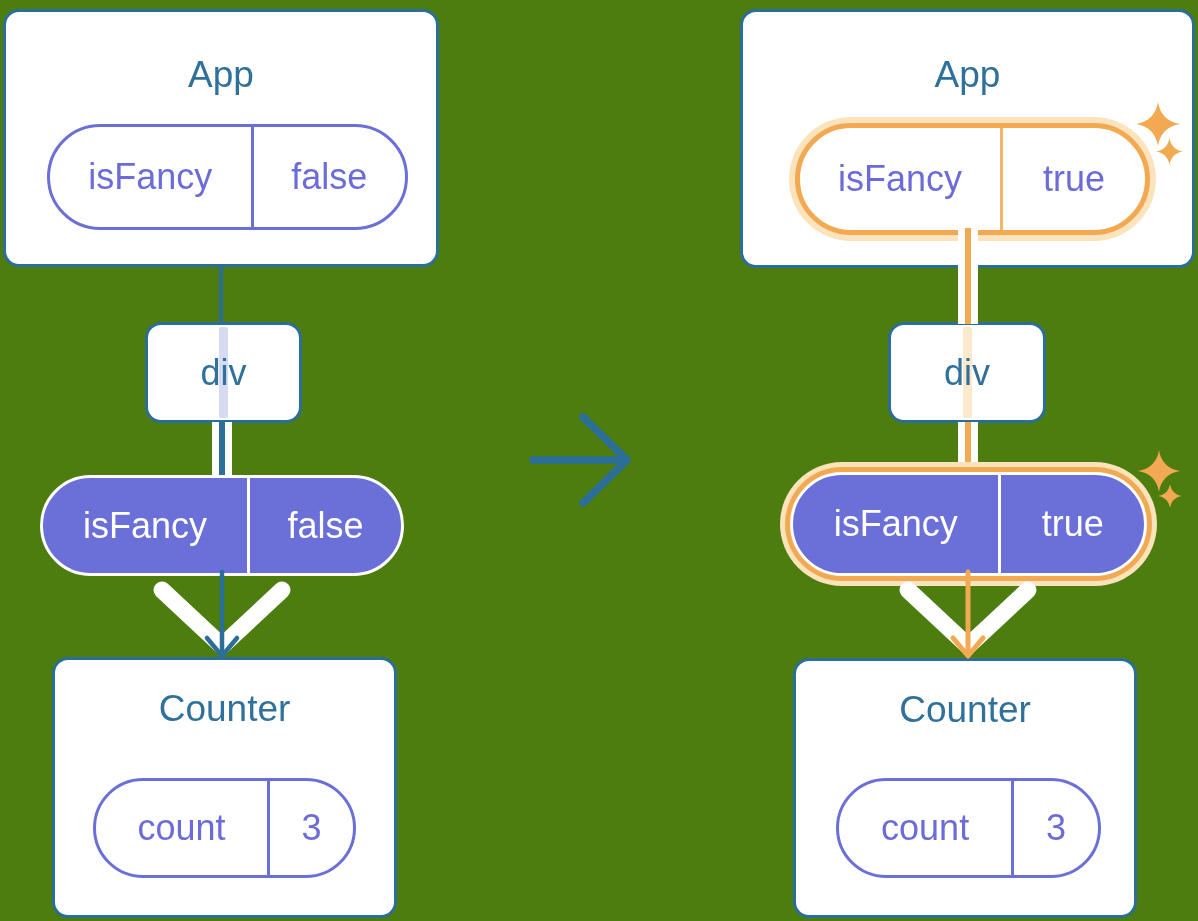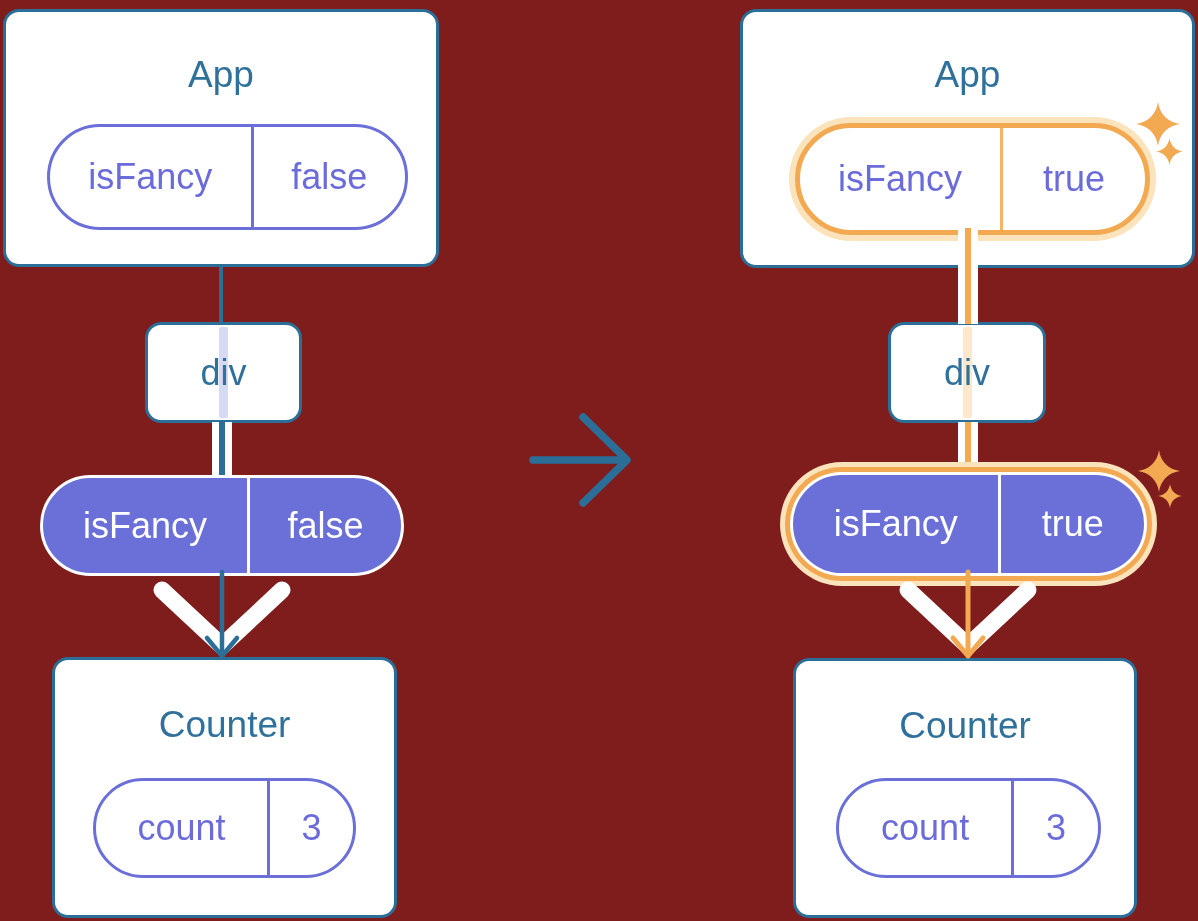--- a/index.html
+++ b/index.html
@@ -1,18 +1,18 @@
 <!DOCTYPE html>
 <html><head>
 <meta charset="utf-8">
 <style>
   html,body{margin:0;padding:0;}
   .stage{
     position:relative; width:1198px; height:921px;
-    background:#7f1d1d; overflow:hidden;
+    background:#4d7c0f; overflow:hidden;
     font-family:"Liberation Sans", sans-serif;
   }
   
   .card{
     position:absolute; background:#fff;
     border:3.5px solid #2B6E97; border-radius:16px;
     box-sizing:border-box;
   }
   .card-title{
     position:absolute; left:0; right:0; text-align:center;
@@ -72,21 +72,21 @@
   .pos-app-l{ left:3px; top:9px; width:436px; height:258px; }
   .pos-app-title{ top:44px; }
   .pos-app-pill-l{ left:41px; top:112px; width:361px; height:106px; }
   .pos-line-l{ left:219px; top:265px; width:4px; height:60px; }
   .pos-div-l{ left:145px; top:322px; width:157px; height:101px; }
   .pos-pipe-l{ left:212px; top:422px; height:57px; }
   .pos-ppill-l{ left:40px; top:475px; width:364px; height:101px; z-index:4; }
   .pos-chev-l{ left:132px; top:578px; }
   .pos-arrow-l{ left:198px; top:560px; }
   .pos-counter-l{ left:52px; top:657px; width:345px; height:261px; }
-  .pos-counter-title{ top:46px; }
+  .pos-counter-title{ top:30px; }
   .pos-cpill-l{ left:38px; top:118px; width:263px; height:100px; }
   
   .pos-mid-arrow{ left:523px; top:403px; }
   
   .pos-app-r{ left:740px; top:9px; width:455px; height:259px; }
   .pos-app-pill-r{ left:52px; top:111px; width:355px; height:112px; }
   .pos-pipe-ra{ left:958px; top:228px; height:96px; }
   .pos-div-r{ left:888px; top:322px; width:158px; height:101px; }
   .pos-pipe-rb{ left:958px; top:422px; height:55px; }
   .pos-ppill-r{ left:790px; top:472px; width:357px; height:104px; z-index:4; }

